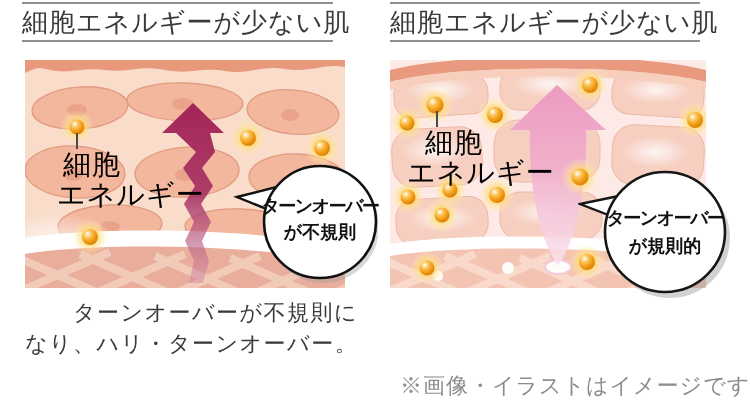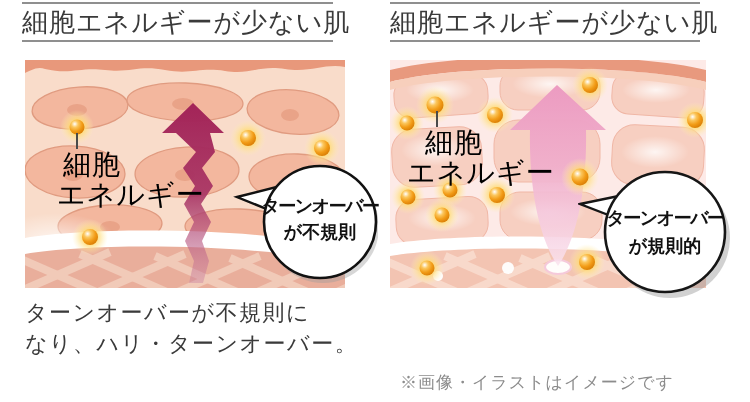--- a/index.html
+++ b/index.html
@@ -20,25 +20,25 @@
   .tick{position:absolute;width:2px;background:#4a4a4a;}
   .bubble{position:absolute;}
   .bubble-text{
     position:absolute;width:130px;text-align:center;font-weight:bold;color:#111111;
     font-size:18px;line-height:26px;white-space:nowrap;
   }
   .bubble-text .bt1{letter-spacing:-1.5px;display:block;}
   .bubble-text .bt2{letter-spacing:0;display:block;}
   .caption{
     position:absolute;font-size:22px;line-height:31px;color:#3a3a3a;
-    letter-spacing:1.5px;white-space:nowrap;
+    letter-spacing:1.5px;white-space:nowrap;text-align:right;
   }
   .footnote{
-    position:absolute;left:400px;top:371px;width:315px;text-align:left;
-    font-size:17px;color:#8c8c8c;letter-spacing:1px;white-space:nowrap;
+    position:absolute;left:400px;top:371px;width:315px;text-align:center;
+    font-size:22px;color:#8c8c8c;letter-spacing:1px;white-space:nowrap;
   }
 </style>
 </head>
 <body>
 
 <div class="stage">
 
   <div class="title" style="left:22px;width:311px">細胞エネルギーが少ない肌</div>
   <div class="title" style="left:390px;width:310px">細胞エネルギーが少ない肌</div>
 

